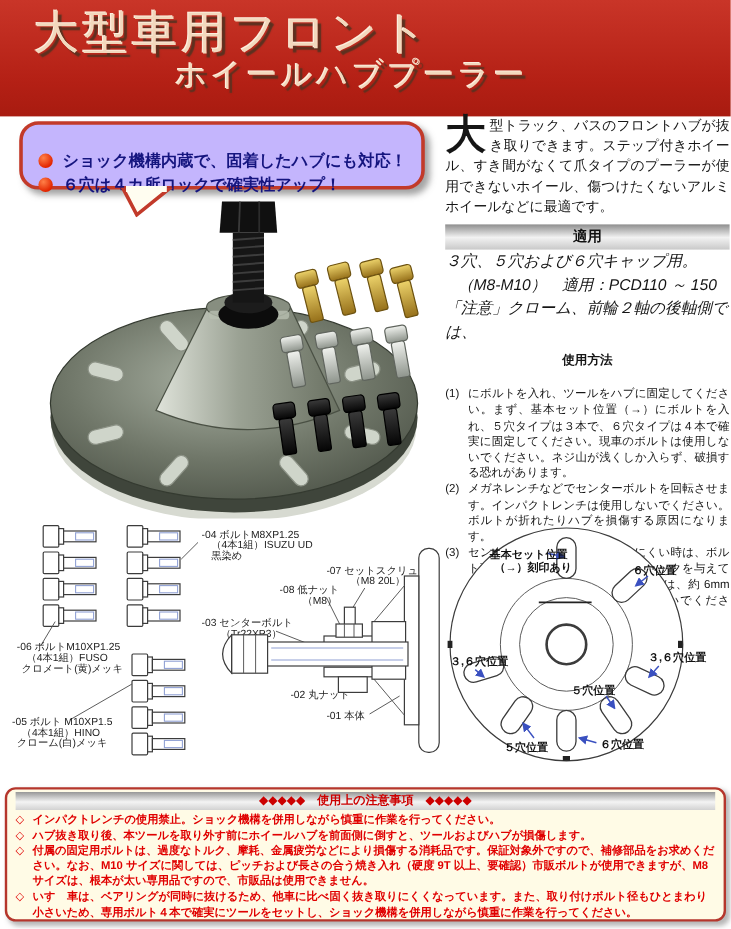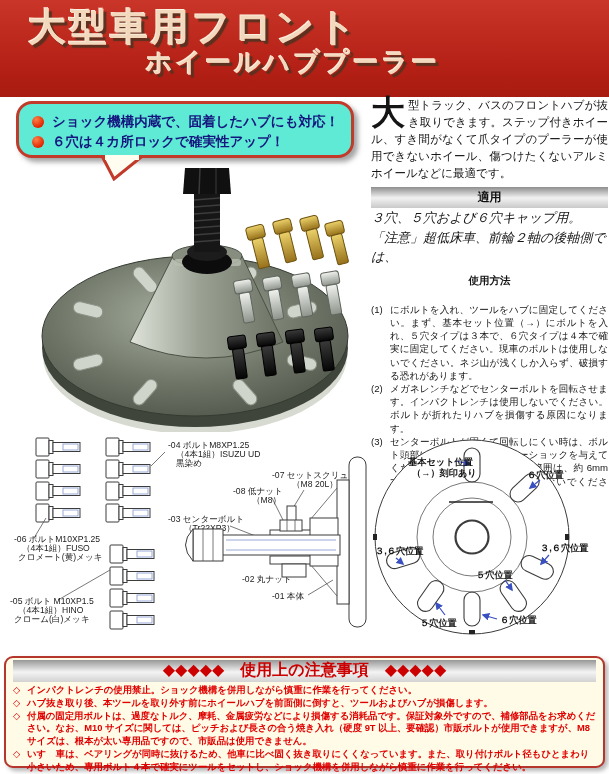--- a/index.html
+++ b/index.html
@@ -2,29 +2,29 @@
 <html><head>
 <meta charset="utf-8">
 <style>
   * { margin:0; padding:0; box-sizing:border-box; }
   html,body { width:609px; height:774px; }
   body { position:relative; background:#ffffff; font-family:"Liberation Sans","DejaVu Sans",sans-serif; overflow:hidden; }
 
   
   .banner { position:absolute; left:0; top:0; width:609px; height:97px;
             background:linear-gradient(180deg,#c93528 0%, #b42015 70%, #a81b10 100%); }
-  .title-line { position:absolute; font-weight:bold; color:#f2d8bd; letter-spacing:3px;
+  .title-line { position:absolute; font-weight:normal; color:#f2d8bd; letter-spacing:3px;
                 text-shadow:-1px -1px 0 #fdeede, 3px 3px 1px #5c3120; white-space:nowrap; }
   .title-1 { left:28px; top:2px; font-size:38px; }
   .title-2 { left:146px; top:45px; font-size:26px; }
 
   
   .callout { position:absolute; left:16px; top:101px; width:338px; height:57px;
-             background:#5eead4; border:3px solid #c23a2a; border-radius:16px;
-             box-shadow:4px 4px 5px rgba(90,90,90,.55); padding:8px 8px 0 13px; z-index:2; }
+             background:#c4b5fd; border:3px solid #c23a2a; border-radius:16px;
+             box-shadow:4px 4px 5px rgba(90,90,90,.55); padding:20px 8px 0 13px; z-index:2; }
   .callout-row { display:flex; align-items:center; gap:8px; height:20px; }
   .bullet-dot { flex:none; width:12px; height:12px; border-radius:50%;
                 background:radial-gradient(circle at 35% 30%, #ff8048, #e22500 70%); }
   .callout-text { color:#15157f; font-weight:bold; font-size:13.5px; white-space:nowrap; }
   .callout-tail { position:absolute; left:100px; top:155px; z-index:3; }
 
   
   .right-col { position:absolute; left:371px; top:97px; width:237px; color:#151515; }
   .intro { font-size:11.5px; line-height:1.48; text-align:justify; }
   .dropcap { float:left; font-size:34px; font-weight:bold; line-height:.92; margin-right:3px; }
@@ -44,21 +44,21 @@
   .d-blue { stroke:#8fa0d4; stroke-width:.9; fill:none; }
   .d-text  { font-size:8.6px; fill:#1c1c1c; }
   .d-textb { font-size:9.2px; fill:#111; font-weight:bold; }
   .arrow-line { stroke:#3a50c0; stroke-width:1.2; fill:none; }
 
   
   .notes { position:absolute; left:4px; top:656px; width:601px; height:112px;
            background:#fffbe6; border:2.5px solid #b5362c; border-radius:9px;
            box-shadow:3px 3px 4px rgba(110,110,110,.5); padding:2px 7px 0 7px; }
   .notes-header { background:linear-gradient(180deg,#979797,#f4f4f4 55%,#d2d2d2);
-                  color:#cc0000; font-weight:bold; font-size:16px; text-align:center;
+                  color:#cc0000; font-weight:bold; font-size:10px; text-align:center;
                   padding:0 0 1px; margin-bottom:2px; }
   .note-item { display:flex; color:#e00000; font-weight:bold; font-size:9.4px; line-height:1.36; }
   .note-marker { flex:none; width:14px; color:#e00000; }
 </style>
 </head>
 <body>
 
 <div class="banner">
   <div class="title-line title-1">大型車用フロント</div>
   <div class="title-line title-2">ホイールハブプーラー</div>
@@ -79,21 +79,22 @@
   <rect x="5" y="0" width="34" height="5" fill="#fffdf0"></rect>
 </svg>
 
 <div class="right-col">
   <div class="intro">
     <span class="dropcap">大</span><span>型トラック、バスのフロントハブが抜き取りできます。ステップ付きホイール、すき間がなくて爪タイプのプーラーが使用できないホイール、傷つけたくないアルミホイールなどに最適です。</span>
   </div>
 
   <div class="sec-bar">適用</div>
   <div class="app-line">３穴、５穴および６穴キャップ用。</div>
-  <div class="app-line">「注意」超低床車、前輪２軸の後軸側では、</div>
+  <div class="app-line app-center">（M8-M10）　適用：PCD110 ～ 150</div>
+  <div class="app-line">「注意」クローム、前輪２軸の後軸側では、</div>
 
   <div class="usage-header">使用方法</div>
   <div class="step">
     <span class="step-no">(1)</span>
     <span>にボルトを入れ、ツールをハブに固定してください。まず、基本セット位置（→）にボルトを入れ、５穴タイプは３本で、６穴タイプは４本で確実に固定してください。現車のボルトは使用しないでください。ネジ山が浅くしか入らず、破損する恐れがあります。</span>
   </div>
   <div class="step">
     <span class="step-no">(2)</span>
     <span>メガネレンチなどでセンターボルトを回転させます。インパクトレンチは使用しないでください。ボルトが折れたりハブを損傷する原因になります。</span>
   </div>

